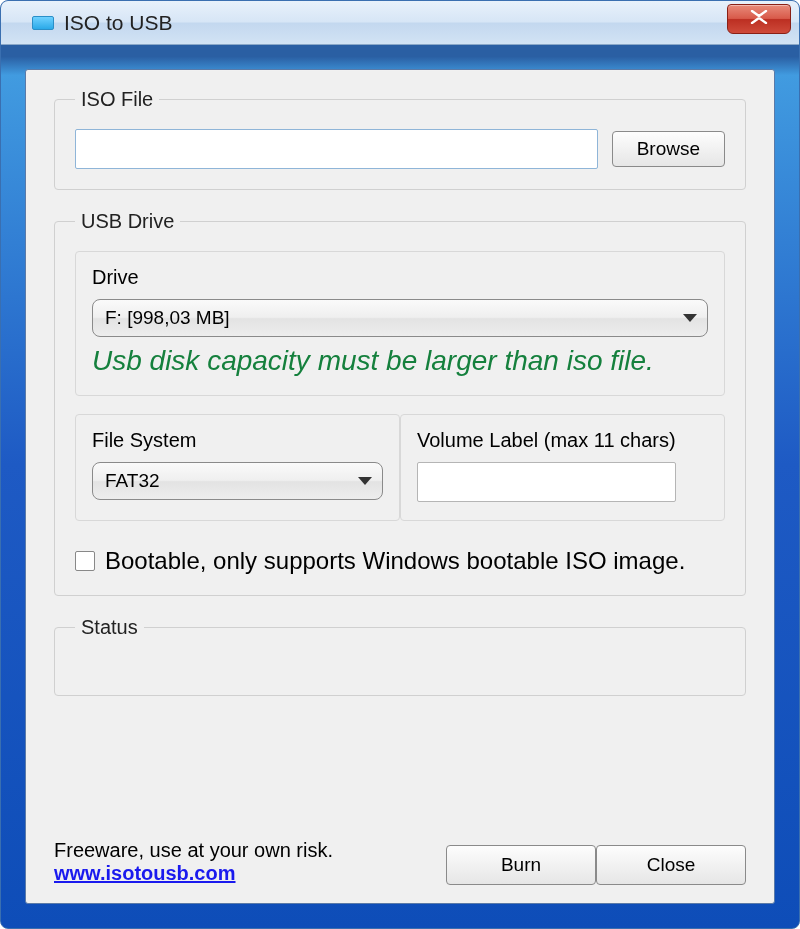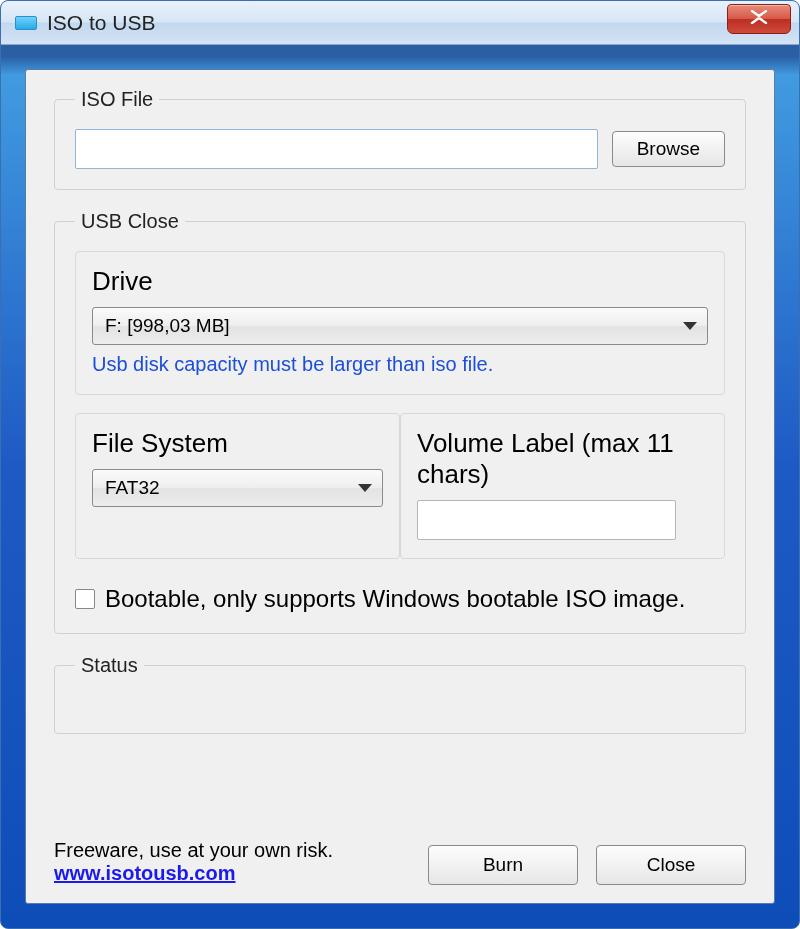--- a/index.html
+++ b/index.html
@@ -20,21 +20,21 @@
     border: 1px solid #3a6fb0;
     border-radius: 8px;
     display: flex;
     flex-direction: column;
     position: relative;
   }
   .titlebar {
     height: 44px;
     display: flex;
     align-items: center;
-    padding: 0 8px 0 14px;
+    padding: 0 8px 0 31px;
     color: #1a1a1a;
     background: linear-gradient(to bottom, #e8f1fb 0%, #d7e6f6 48%, #c3d8ef 52%, #d2e3f4 100%);
     border-top-left-radius: 7px;
     border-top-right-radius: 7px;
     border-bottom: 1px solid #8aa8c8;
   }
   .title-icon {
     width: 22px; height: 14px;
     background: linear-gradient(to bottom,#6fd1ff,#2aa9e8);
     border:1px solid #2a8fc8;
@@ -99,28 +99,28 @@
     cursor:pointer;
     min-width:110px;
     text-align:center;
   }
   .sub-group {
     border:1px solid #d8d8d8;
     border-radius:4px;
     padding: 14px 16px 18px 16px;
     margin-bottom:8px;
   }
-  .sub-legend { font-size:26px; margin-bottom:10px; }
-  .hint { font-size:20px; color:#1d4ed8; margin-top:8px; }
+  .sub-legend { font-size:20px; margin-bottom:10px; }
+  .hint { font-size:28px; color:#15803d; margin-top:8px;font-style:italic; }
   .combo {
     position:relative;
     height:38px;
     background: linear-gradient(to bottom,#fafafa 0%, #efefef 48%, #e3e3e3 52%, #ededed 100%);
     border:1px solid #8a8a8a;
-    border-radius:3px;
+    border-radius:8px;
     display:flex; align-items:center;
     padding: 0 36px 0 12px;
     font-size:19px;
     cursor:pointer;
   }
   .combo .arrow {
     position:absolute; right:10px; top:50%; transform:translateY(-50%);
     width:0;height:0;border-left:7px solid transparent;border-right:7px solid transparent;border-top:8px solid #333;
   }
   .two-col { display:flex; margin-top:18px; }
@@ -130,21 +130,21 @@
     width:20px;height:20px;background:#fff;border:1px solid #888;border-radius:2px;cursor:pointer;
   }
   fieldset.status { min-height:80px; }
   .footer {
     margin-top:auto;
     display:flex; align-items:flex-end; gap:20px;
     padding-top:10px;
   }
   .footer-left { display:flex; flex-direction:column; font-size:20px; }
   .link { color:#1a1aee; text-decoration:underline; cursor:pointer;font-weight:bold; }
-  .footer-buttons { margin-left:auto; display:flex; gap:18px; }
+  .footer-buttons { margin-left:auto; display:flex; }
   .footer-buttons .btn { min-width:150px; padding:8px 18px; }
 </style>
 </head>
 <body>
 
 <div class="window">
   <div class="titlebar">
     <div class="title-icon"></div>
     <div class="title-text">ISO to USB</div>
     <div class="close-btn">
@@ -160,21 +160,21 @@
 
     <fieldset class="group">
       <legend>ISO File</legend>
       <div class="row">
         <input class="text-input" type="text" value="" style="">
         <div class="btn">Browse</div>
       </div>
     </fieldset>
 
     <fieldset class="group">
-      <legend>USB Close</legend>
+      <legend>USB Drive</legend>
 
       <div class="sub-group">
         <div class="sub-legend">Drive</div>
         <div class="row">
           <div class="combo" style="flex:1">
             <span>F: [998,03 MB]</span>
             <div class="arrow"></div>
           </div>
         </div>
         <div class="hint">Usb disk capacity must be larger than iso file.</div>

